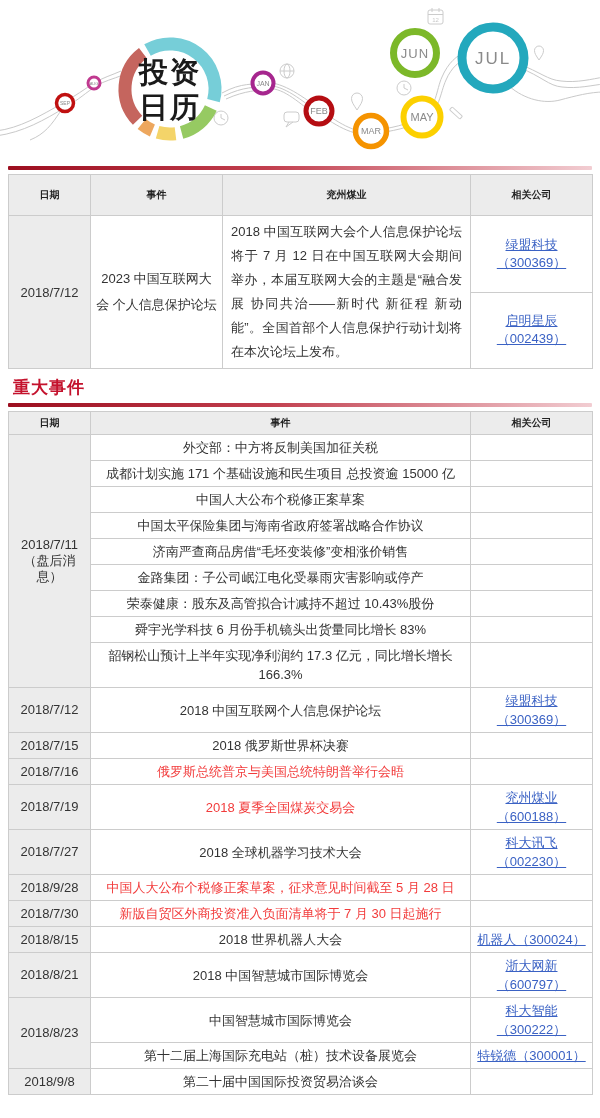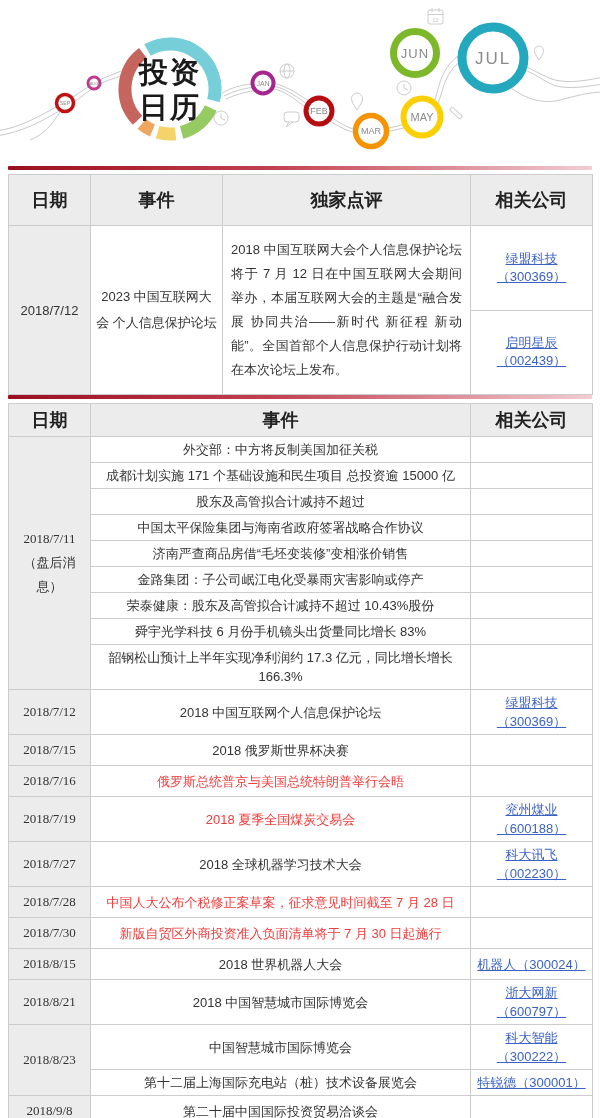--- a/index.html
+++ b/index.html
@@ -19,35 +19,35 @@
     height:4px; border-radius:1px;
     background:linear-gradient(90deg, var(--title-bar-from,#9c0e1f) 0%, #c2404f 45%, var(--title-bar-to,#f2cdd2) 100%);
     margin-bottom:4px;
   }
   table {
     width:584px; border-collapse:collapse; table-layout:fixed;
     font-size:13px; color:#333;
   }
   th, td { border:1px solid var(--border,#ccc); text-align:center; vertical-align:middle; }
   th {
-    background:var(--header-bg,#ececec); font-weight:bold; font-size:18px; color:#222;
+    background:var(--header-bg,#ececec); font-weight:bold; font-size:10px; color:#222;
   }
   
   .focus-table th { padding:13px 2px; }
   .focus-table td { padding:2px 4px; }
   .focus-table .date-cell { background:var(--header-bg,#ececec); }
   .focus-table .event-cell { line-height:26px; }
   .focus-table .comment-cell {
-    text-align:justify; line-height:24px; padding:12px 8px; height:146px;
+    text-align:justify; line-height:24px; padding:4px 8px; height:146px;
   }
   .focus-table .company-cell { height:73px; }
   
   .events-table th { padding:4px 2px; }
   .events-table td { padding:3px 6px; line-height:19px; height:25px;margin-top:47px; }
-  .events-table .date-cell { background:var(--header-bg,#ececec); line-height:24px;font-family:Liberation Serif, serif; }
+  .events-table .date-cell { background:var(--header-bg,#ececec); line-height:16px; }
   .company-link {
     color:var(--link,#3b62c4); text-decoration:underline; cursor:pointer;
   }
   .red-text { color:var(--event-red,#f23b3b); }
 </style>
 </head>
 <body>
 
 <div class="banner">
 <svg width="600" height="166" viewBox="0 0 600 166">
@@ -149,21 +149,21 @@
     <colgroup>
         <col style="width:82px">
         <col style="width:132px">
         <col style="width:248px">
         <col style="width:122px">
       </colgroup>
     <thead>
       <tr>
         <th>日期</th>
         <th>事件</th>
-        <th>独家点评</th>
+        <th>兖州煤业</th>
         <th>相关公司</th>
       </tr>
     </thead>
     <tbody>
       <tr>
         <td class="date-cell" rowspan="2">2018/7/12</td>
         <td class="event-cell" rowspan="2">2023 中国互联网大会 个人信息保护论坛</td>
         <td class="comment-cell" rowspan="2">2018 中国互联网大会个人信息保护论坛将于 7 月 12 日在中国互联网大会期间举办，本届互联网大会的主题是“融合发展 协同共治——新时代 新征程 新动能”。全国首部个人信息保护行动计划将在本次论坛上发布。</td>
         <td class="company-cell">
           <a class="company-link">绿盟科技（300369）</a>
@@ -172,20 +172,21 @@
       <tr>
         <td class="company-cell">
           <a class="company-link">启明星辰（002439）</a>
         </td>
       </tr>
     </tbody>
   </table>
 </div>
 
 <div class="section">
+  <h2 class="sec-title">重大事件</h2>
   <div class="title-bar"></div>
   <table class="events-table">
     <colgroup>
         <col style="width:82px">
         <col style="width:380px">
         <col style="width:122px">
       </colgroup>
     <thead>
       <tr>
         <th>日期</th>
@@ -197,21 +198,21 @@
         <tr>
           <td class="date-cell" rowspan="9">2018/7/11<br>（盘后消息）</td>
           <td class="event-cell">外交部：中方将反制美国加征关税</td>
           <td class="company-cell"></td>
         </tr>
         <tr>
           <td class="event-cell">成都计划实施 171 个基础设施和民生项目 总投资逾 15000 亿</td>
           <td class="company-cell"></td>
         </tr>
         <tr>
-          <td class="event-cell">股东及高管拟合计减持不超过</td>
+          <td class="event-cell">中国人大公布个税修正案草案</td>
           <td class="company-cell"></td>
         </tr>
         <tr>
           <td class="event-cell">中国太平保险集团与海南省政府签署战略合作协议</td>
           <td class="company-cell"></td>
         </tr>
         <tr>
           <td class="event-cell">济南严查商品房借“毛坯变装修”变相涨价销售</td>
           <td class="company-cell"></td>
         </tr>
@@ -250,22 +251,22 @@
           <td class="date-cell" rowspan="1">2018/7/19</td>
           <td class="event-cell red-text">2018 夏季全国煤炭交易会</td>
           <td class="company-cell"><a class="company-link">兖州煤业（600188）</a></td>
         </tr>
         <tr>
           <td class="date-cell" rowspan="1">2018/7/27</td>
           <td class="event-cell">2018 全球机器学习技术大会</td>
           <td class="company-cell"><a class="company-link">科大讯飞（002230）</a></td>
         </tr>
         <tr>
-          <td class="date-cell" rowspan="1">2018/7/28</td>
-          <td class="event-cell red-text">中国人大公布个税修正案草案，征求意见时间截至 7 月 28 日</td>
+          <td class="date-cell" rowspan="1">2018/9/28</td>
+          <td class="event-cell red-text">中国人大公布个税修正案草案，征求意见时间截至 5 月 28 日</td>
           <td class="company-cell"></td>
         </tr>
         <tr>
           <td class="date-cell" rowspan="1">2018/7/30</td>
           <td class="event-cell red-text">新版自贸区外商投资准入负面清单将于 7 月 30 日起施行</td>
           <td class="company-cell"></td>
         </tr>
         <tr>
           <td class="date-cell" rowspan="1">2018/8/15</td>
           <td class="event-cell">2018 世界机器人大会</td>

